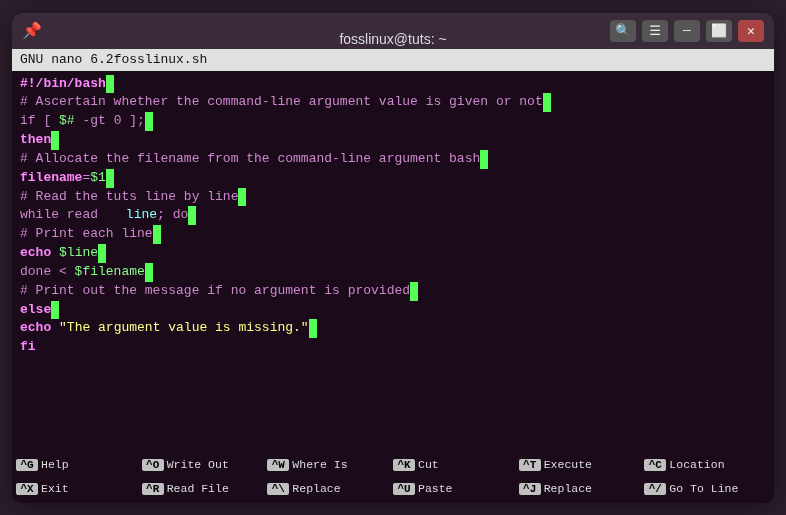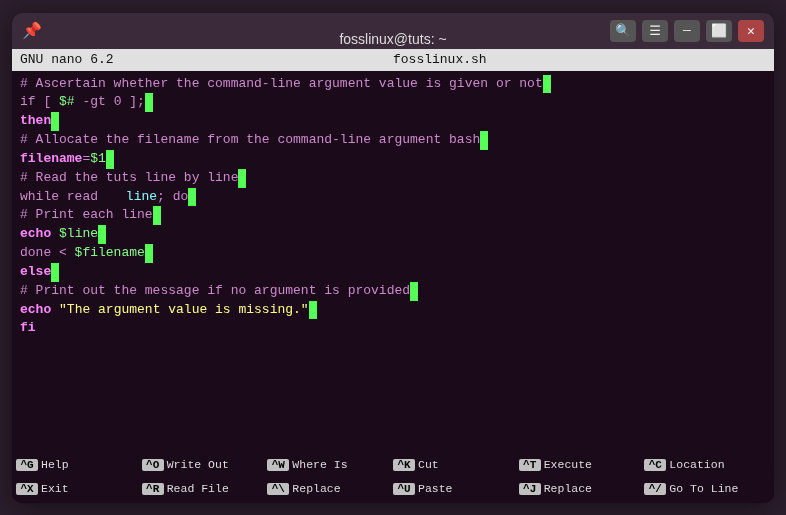--- a/index.html
+++ b/index.html
@@ -67,21 +67,21 @@
       color: #eee;
       font-size: 13px;
       cursor: pointer;
     }
     
     .nano-header {
       background: #e0e0e0;
       color: #111;
       display: flex;
       align-items: center;
-      justify-content: space-between;
+      justify-content: flex-start;
       padding: 2px 8px;
       font-size: 13px;
       font-family: 'Courier New', monospace;
       flex-shrink: 0;
       height: 22px;
     }
     
     .editor {
       flex: 1;
       background: #1a0a1a;
@@ -171,20 +171,21 @@
   </div>
 
   <div class="nano-header">
     <span>GNU nano 6.2</span>
     <span>fosslinux.sh</span>
     <span></span>
   </div>
 
   <div class="editor">
 
+    <div class="line"><span class="shebang">#!/bin/bash</span><span class="cursor"> </span></div>
 
     <div class="line"><span class="comment"># Ascertain whether the command-line argument value is given or not</span><span class="cursor"> </span></div>
 
     <div class="line"><span class="normal">if [ </span><span class="variable">$#</span><span class="normal"> -gt 0 ];</span><span class="cursor"> </span></div>
 
     <div class="line"><span class="keyword">then</span><span class="cursor"> </span></div>
 
     <div class="line"><span class="comment"># Allocate the filename from the command-line argument bash</span><span class="cursor"> </span></div>
 
     <div class="line"><span class="keyword">filename</span><span class="normal">=</span><span class="variable">$1</span><span class="cursor"> </span></div>
@@ -192,23 +193,23 @@
     <div class="line"><span class="comment"># Read the tuts line by line</span><span class="cursor"> </span></div>
 
     <div class="line"><span class="normal">while read </span><span class="cyan">line</span><span class="normal">; do</span><span class="cursor"> </span></div>
 
     <div class="line"><span class="comment"># Print each line</span><span class="cursor"> </span></div>
 
     <div class="line"><span class="keyword">echo</span><span class="normal"> </span><span class="variable">$line</span><span class="cursor"> </span></div>
 
     <div class="line"><span class="normal">done &lt; </span><span class="variable">$filename</span><span class="cursor"> </span></div>
 
+    <div class="line"><span class="comment"># Print out the message if no argument is provided</span><span class="cursor"> </span></div>
+
     <div class="line"><span class="keyword">else</span><span class="cursor"> </span></div>
-
-    <div class="line"><span class="comment"># Print out the message if no argument is provided</span><span class="cursor"> </span></div>
 
     <div class="line"><span class="keyword">echo</span><span class="normal"> </span><span class="string">"The argument value is missing."</span><span class="cursor"> </span></div>
 
     <div class="line"><span class="keyword">fi</span></div>
 
     <div class="line">&nbsp;</div>
     <div class="line">&nbsp;</div>
     <div class="line">&nbsp;</div>
   </div>
 

